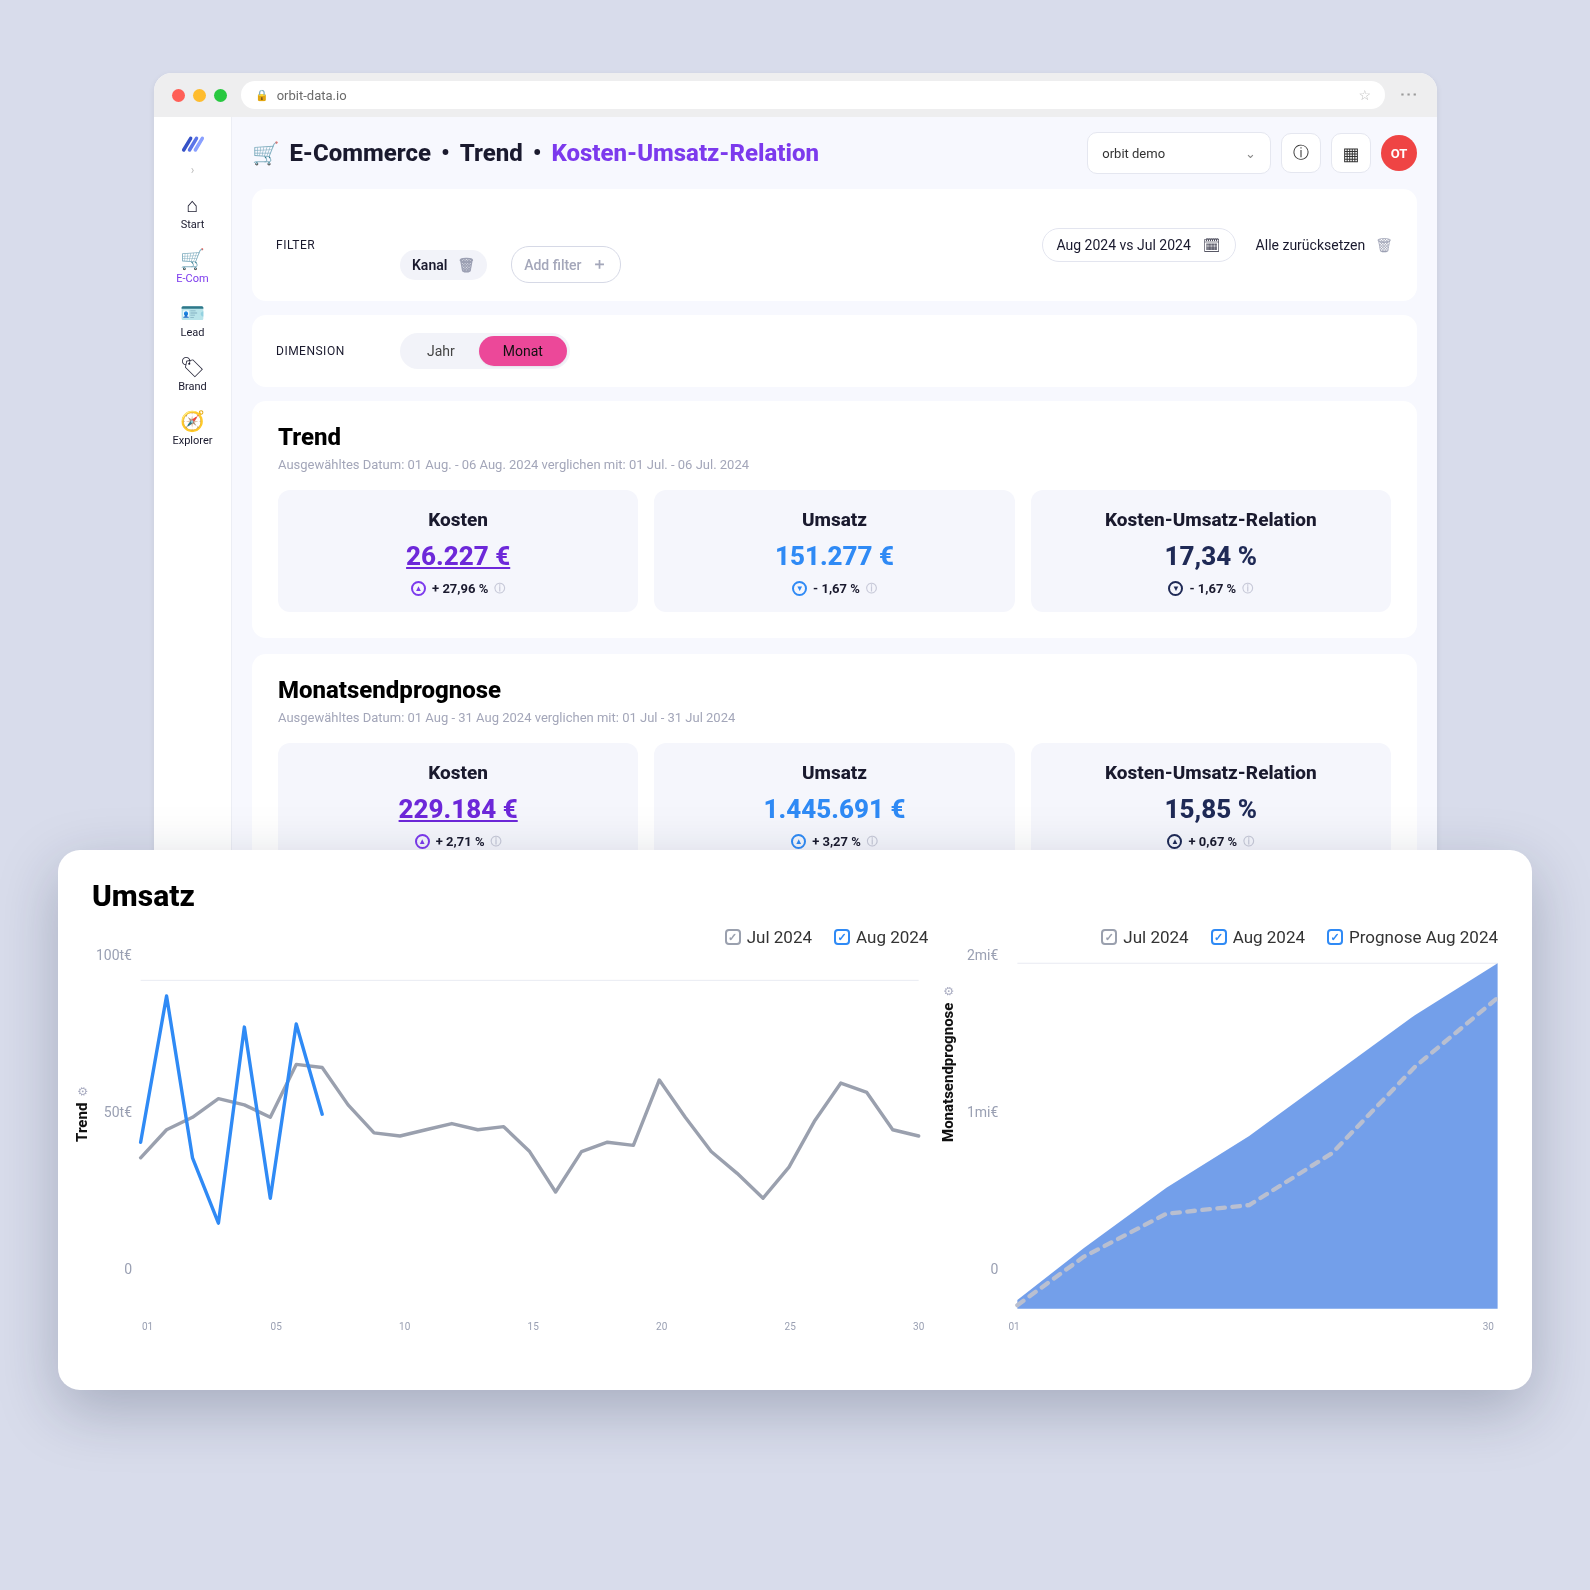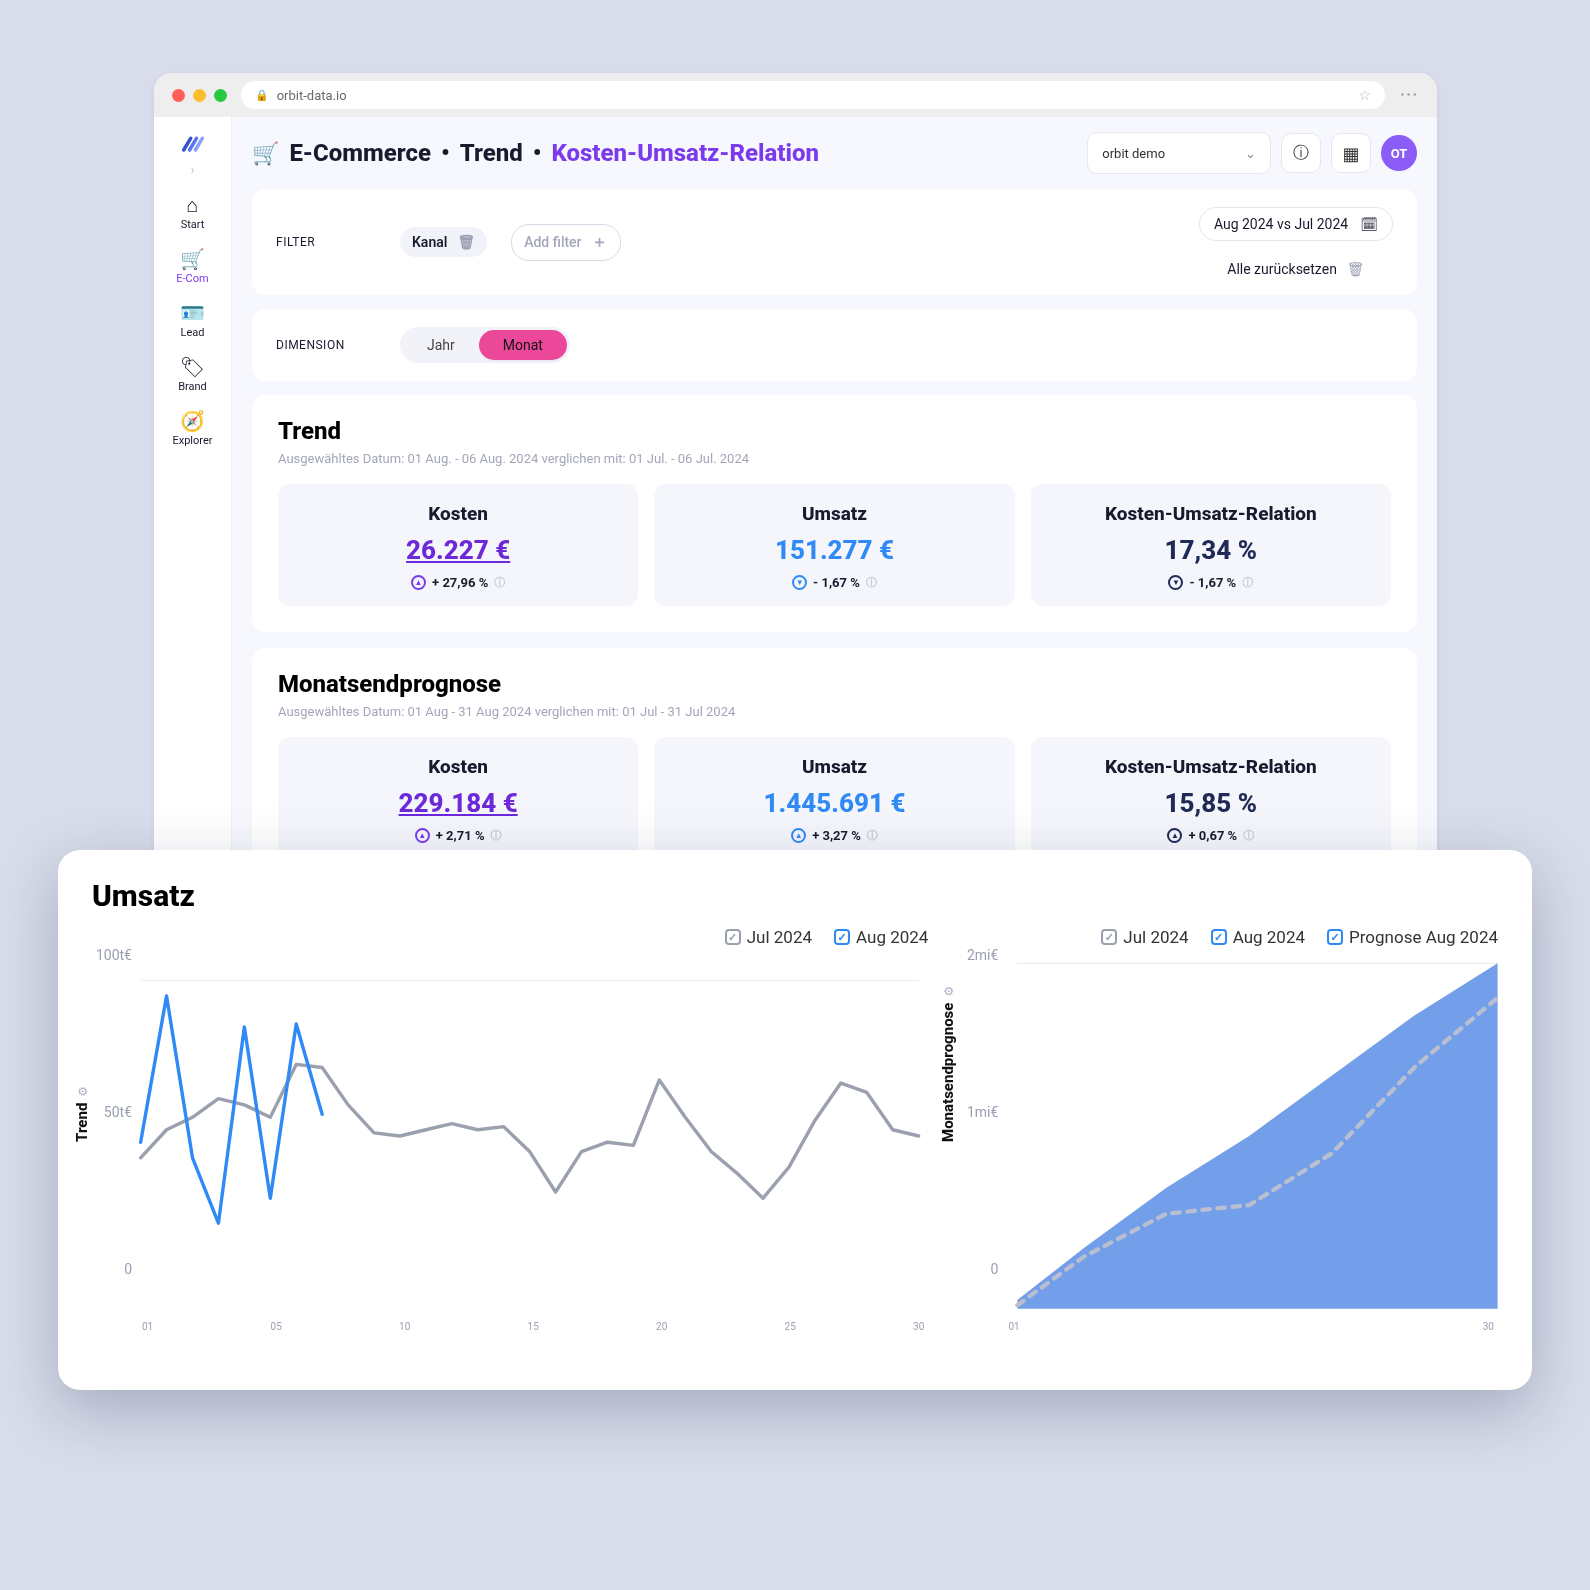--- a/index.html
+++ b/index.html
@@ -36,29 +36,29 @@
   .main{flex:1;overflow:auto;padding:0 20px 20px;}
   .topbar{display:flex;align-items:center;gap:10px;height:72px;}
   .breadcrumb{display:flex;align-items:center;gap:10px;font-size:24px;font-weight:800;color:#1a1a2e;}
   .breadcrumb .cart{color:#7c3aed;font-size:22px;}
   .breadcrumb .seg.accent{color:#7c3aed;}
   .breadcrumb .sep{color:#1a1a2e;font-weight:800;}
   .pill-select{margin-left:auto;border:1px solid #e5e7f0;background:#fff;border-radius:10px;height:42px;display:flex;align-items:center;padding:0 14px;gap:80px;font-size:13px;color:#333;cursor:pointer;}
   .pill-select .chev{color:#888;}
   .topbar .ic{width:40px;height:40px;display:flex;align-items:center;justify-content:center;border:1px solid #e5e7f0;border-radius:10px;background:#fff;cursor:pointer;color:#333;}
   .topbar .grid-ic{font-size:18px;}
-  .avatar{width:36px;height:36px;border-radius:50%;background:#8b5cf6;color:#fff;font-size:13px;font-weight:700;display:flex;align-items:center;justify-content:center;}
+  .avatar{width:36px;height:36px;border-radius:50%;background:#ef4444;color:#fff;font-size:13px;font-weight:700;display:flex;align-items:center;justify-content:center;}
 
   .panel{background:#fff;border-radius:14px;padding:18px 24px;margin-bottom:14px;display:flex;align-items:center;gap:24px;}
   .panel .label{font-size:12px;font-weight:400;letter-spacing:.5px;color:#1a1a2e;width:100px;}
-  .chip{display:flex;align-items:center;gap:10px;background:#f2f3f9;border-radius:18px;padding:7px 12px;font-size:14px;font-weight:600;color:#1a1a2e;cursor:pointer;}
+  .chip{display:flex;align-items:center;gap:10px;background:#f2f3f9;border-radius:18px;padding:7px 12px;font-size:14px;font-weight:600;color:#1a1a2e;cursor:pointer;margin-top:39px;}
   .chip .trash{color:#9ca0b3;font-size:14px;}
   .chip.outline{background:#fff;border:1px solid #d6d9e6;color:#a4a7ba;font-weight:500;}
   .chip.outline .plus{color:#a4a7ba;font-size:16px;font-weight:700;}
-  .panel .right{margin-left:auto;display:flex;align-items:center;gap:20px;flex-direction:column;}
+  .panel .right{margin-left:auto;display:flex;align-items:center;gap:20px;}
   .date-chip{display:flex;align-items:center;gap:12px;border:1px solid #e3e5ef;border-radius:18px;padding:8px 14px;font-size:14px;color:#1a1a2e;cursor:pointer;}
   .reset{display:flex;align-items:center;gap:10px;font-size:14px;color:#1a1a2e;cursor:pointer;}
   .segmented{display:flex;background:#f2f3f9;border-radius:20px;padding:3px;}
   .segmented .opt{padding:7px 24px;font-size:14px;border-radius:18px;cursor:pointer;color:#444;}
   .segmented .opt.sel{background:#ec4899;font-weight:400;color:#111;box-shadow:0 1px 2px rgba(0,0,0,.06);}
 
   .card{background:#fff;border-radius:14px;padding:22px 26px 26px;margin-bottom:16px;}
   .card h2{font-size:24px;font-weight:800;margin-bottom:6px;}
   .card .sub{font-size:13px;color:#a3a6b9;margin-bottom:18px;}
   .tiles{display:flex;gap:16px;}

